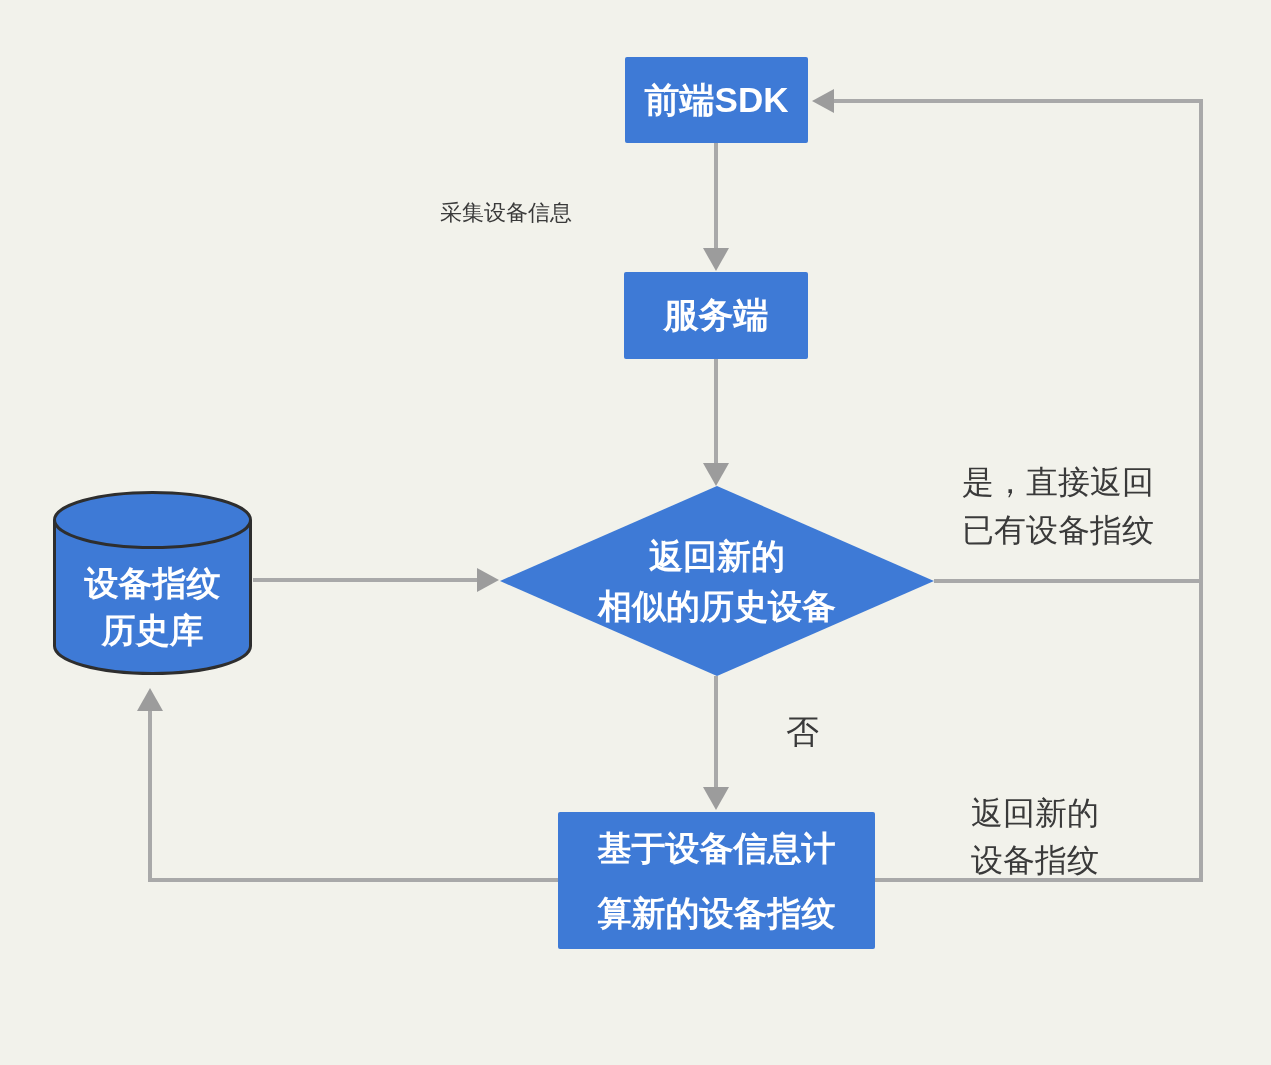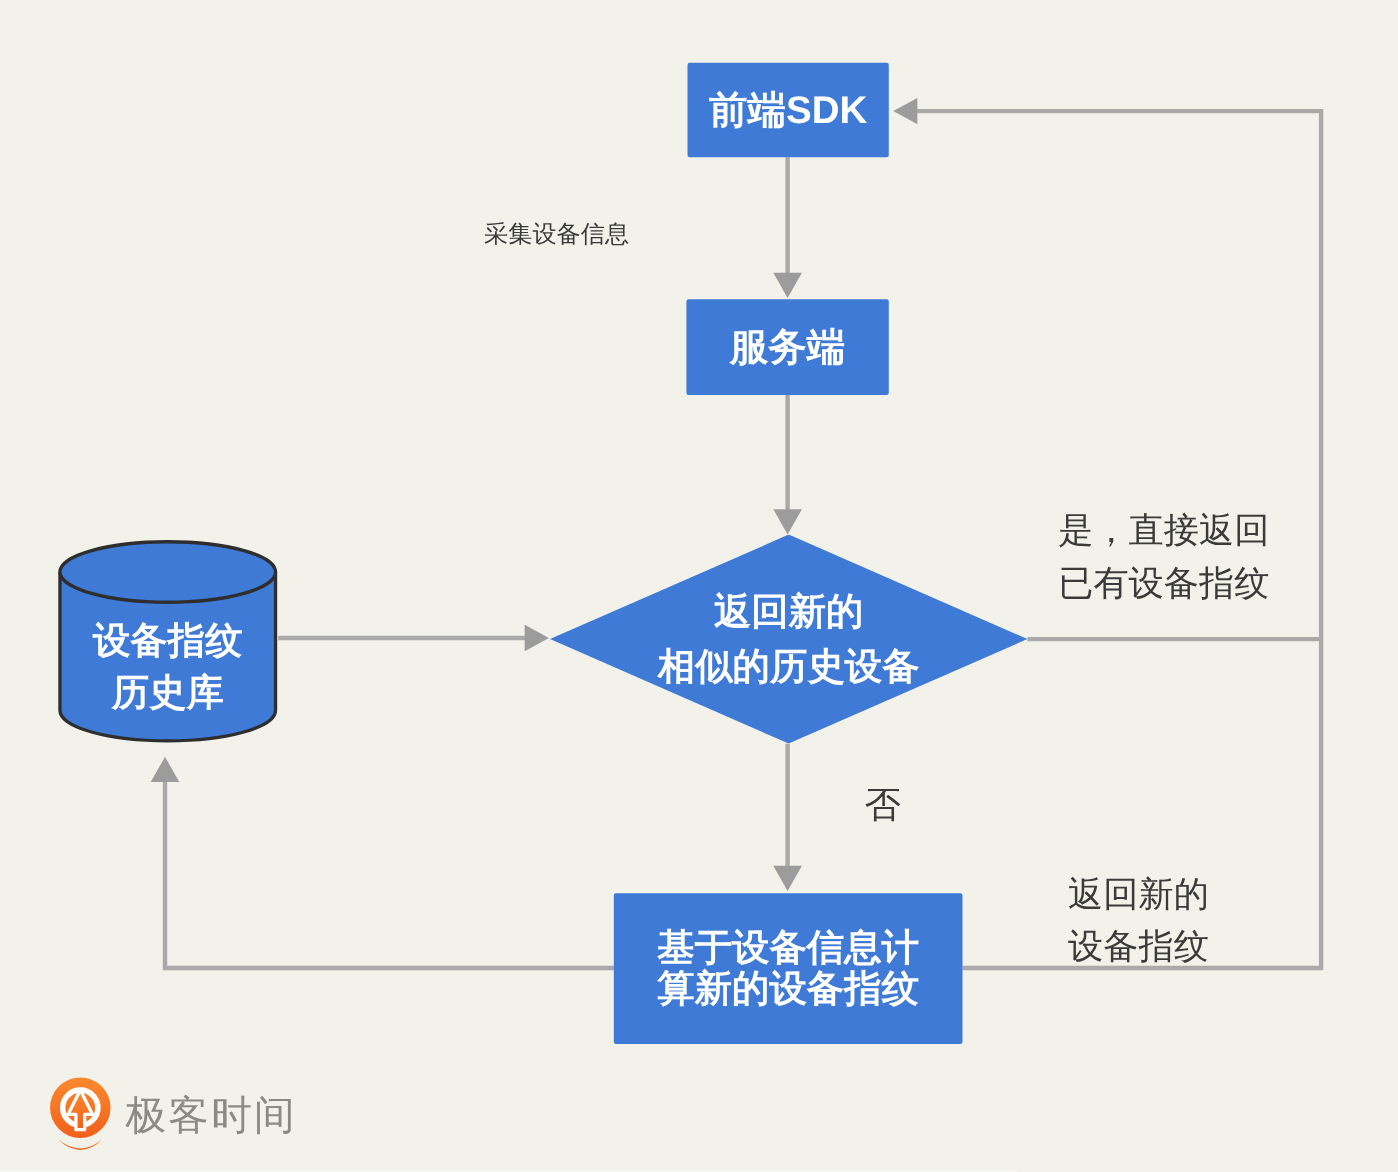--- a/index.html
+++ b/index.html
@@ -35,21 +35,21 @@
     align-items: center;
     justify-content: center;
     text-align: center;
     font-weight: bold;
     white-space: pre-line;
     box-sizing: border-box;
     border-radius: 2px;
   }
   .node-sdk     { left: 625px; top: 57px;  width: 183px; height: 86px;  font-size: 35px; }
   .node-server  { left: 624px; top: 272px; width: 184px; height: 87px;  font-size: 35px; }
-  .node-compute { left: 558px; top: 812px; width: 317px; height: 137px; font-size: 34px; line-height: 37px; }
+  .node-compute { left: 558px; top: 812px; width: 317px; height: 137px; font-size: 34px; line-height: 65px; }
   .node-decision {
     left: 500px; top: 486px; width: 434px; height: 190px;
     font-size: 34px; line-height: 50px;
     clip-path: polygon(50% 0%, 100% 50%, 50% 100%, 0% 50%);
     border-radius: 0;
   }
   .node-database {
     left: 52px; top: 490px; width: 201px; height: 186px;
     background: transparent;
     padding-top: 47px;
@@ -147,33 +147,14 @@
   <div class="edge-label label-collect">采集设备信息</div>
 
   <div class="edge-label label-yes">是，直接返回
 已有设备指纹</div>
 
   <div class="edge-label label-no">否</div>
 
   <div class="edge-label label-return-new">返回新的
 设备指纹</div>
 
-  <div class="footer">
-    <svg width="62" height="70" viewBox="0 0 62 70">
-      <defs>
-        <linearGradient id="gk" x1="0" y1="0" x2="0" y2="1">
-          <stop offset="0" stop-color="var(--brand-orange-light, #FB8A2E)"></stop>
-          <stop offset="1" stop-color="var(--brand-orange, #F2601C)"></stop>
-        </linearGradient>
-      </defs>
-
-      <circle cx="31" cy="28" r="27.5" fill="url(#gk)"></circle>
-
-      <path d="M11,57 Q31,73 51,57 Q43,65.5 31,66.5 Q19,65.5 11,57 Z" fill="url(#gk)"></path>
-
-      <circle cx="31" cy="28" r="16" fill="none" stroke="#FFFFFF" stroke-width="5"></circle>
-
-      <path d="M31,12 L20,34 L27,34 L27,48 L35,48 L35,34 L42,34 Z" fill="url(#gk)" stroke="#FFFFFF" stroke-width="3" stroke-linejoin="round"></path>
-    </svg>
-    <span class="brand-text">极客时间</span>
-  </div>
 
 </div>
 
 </body></html>

